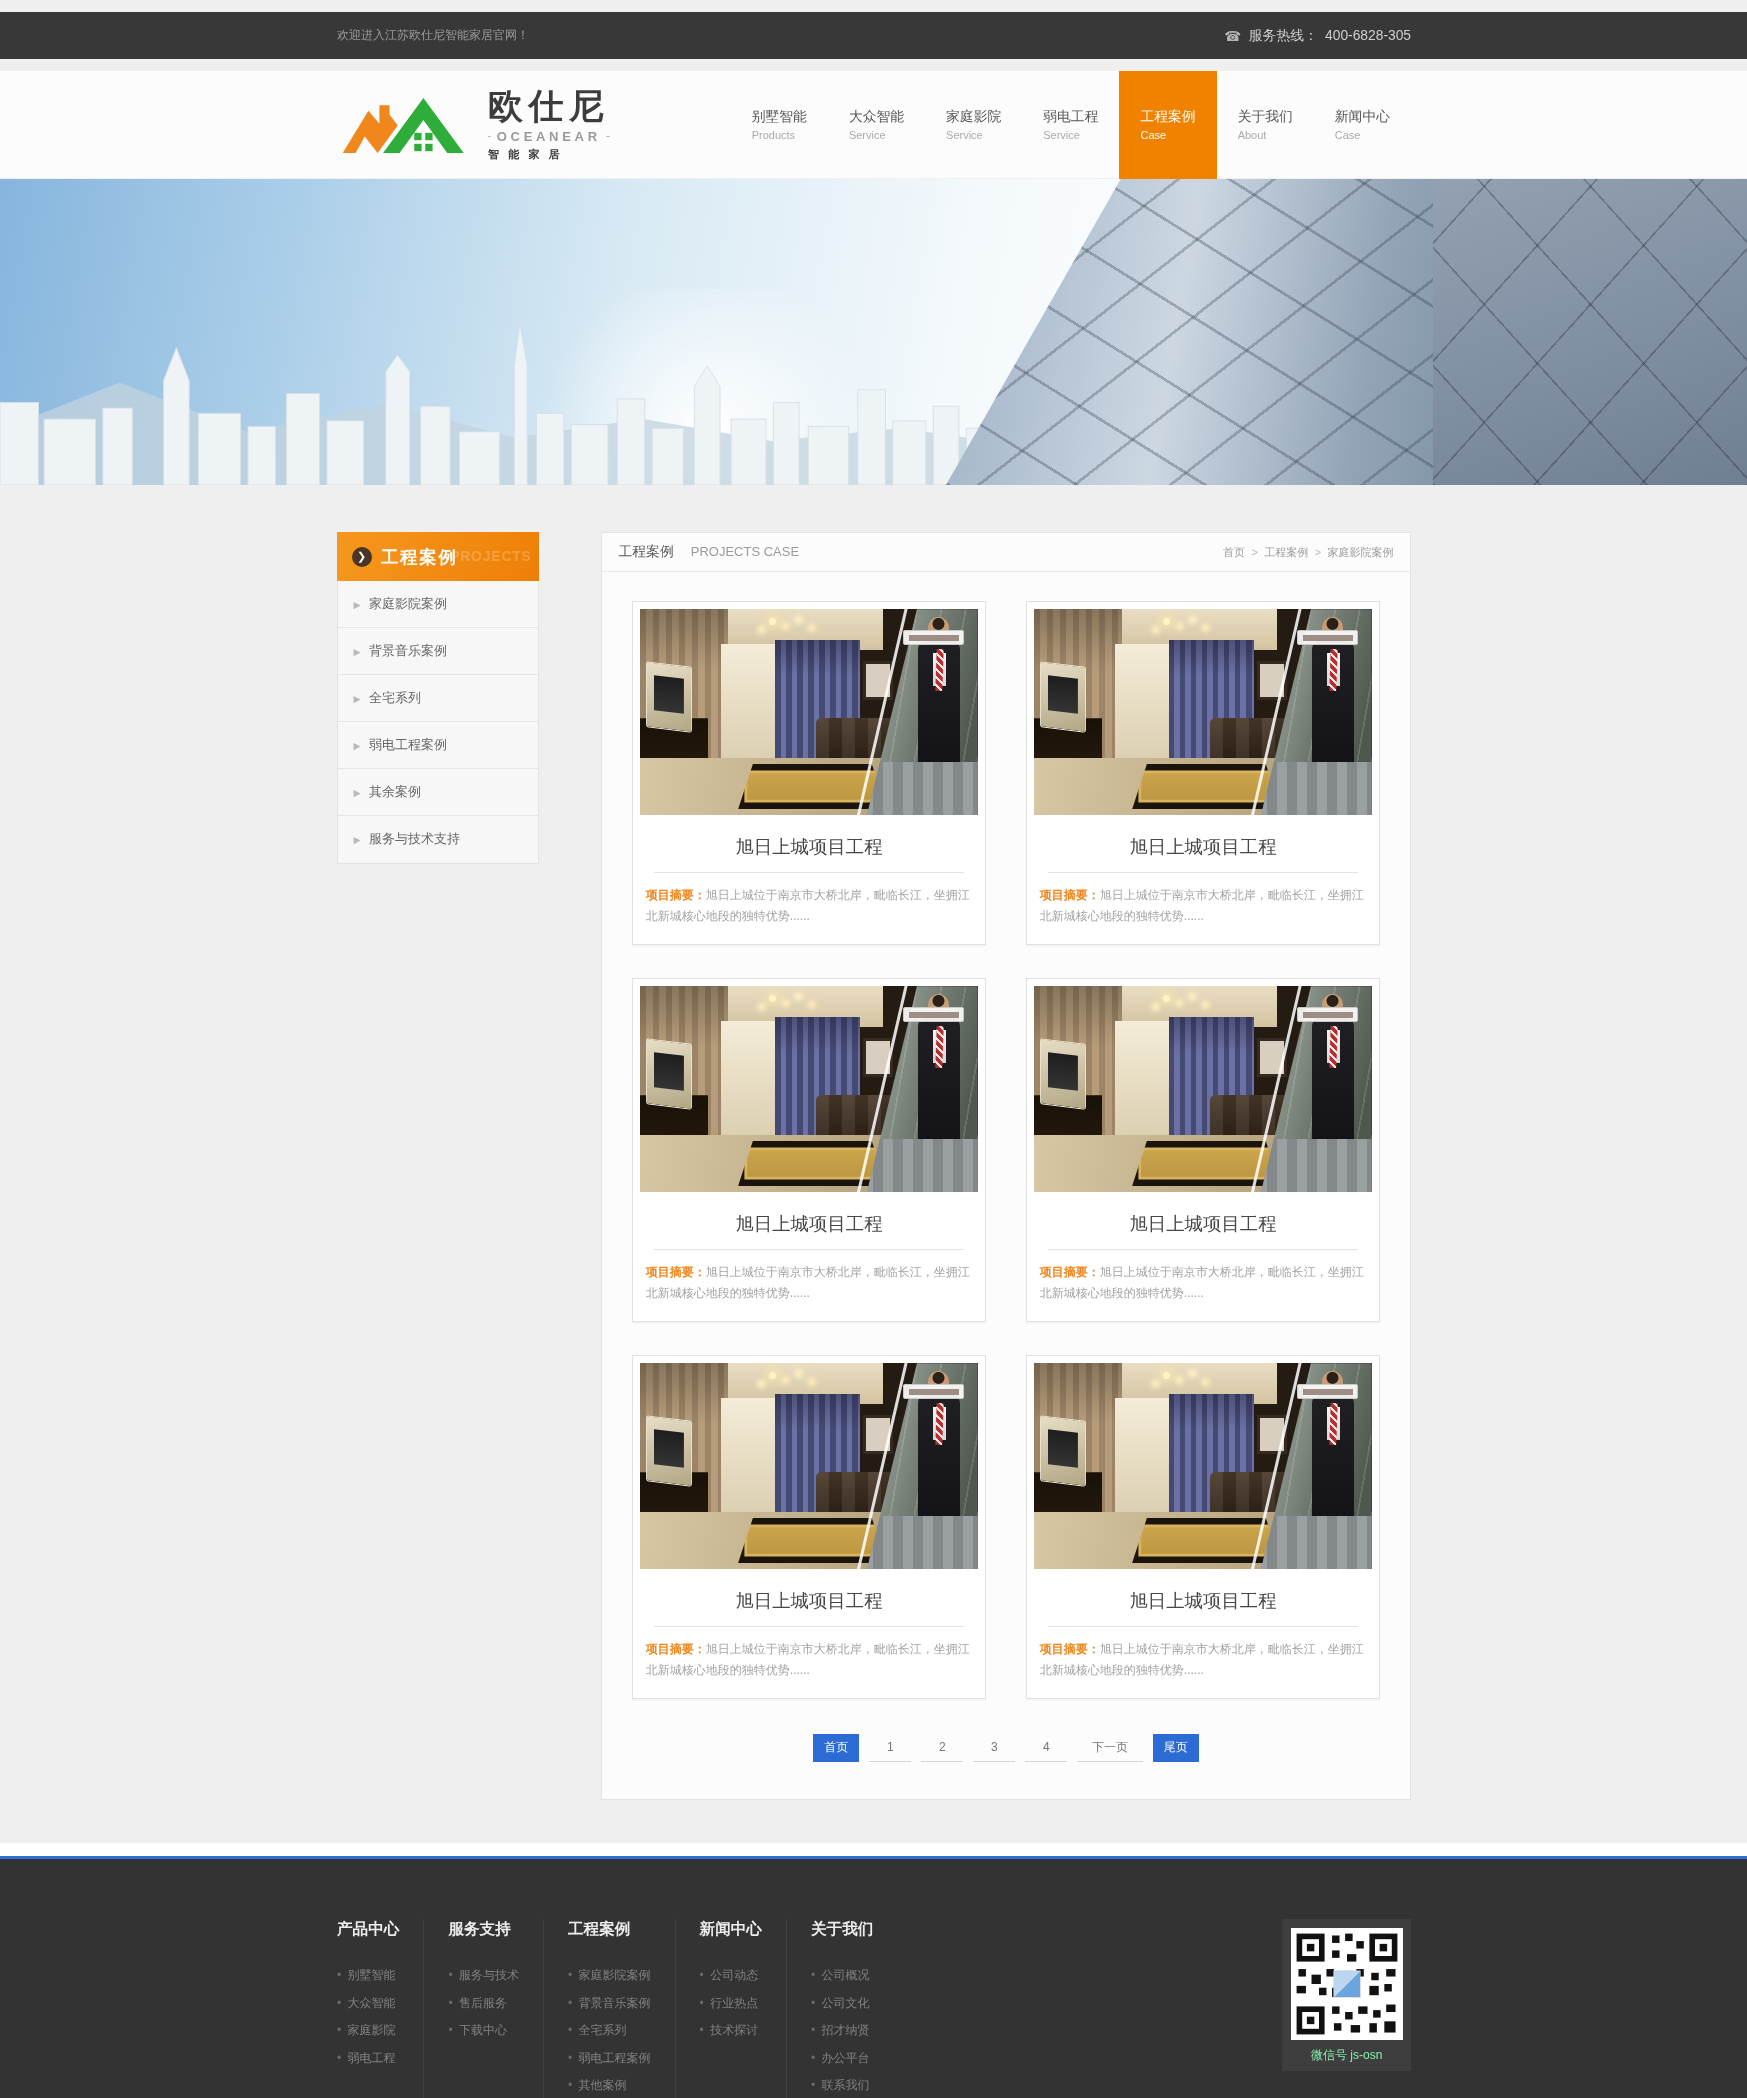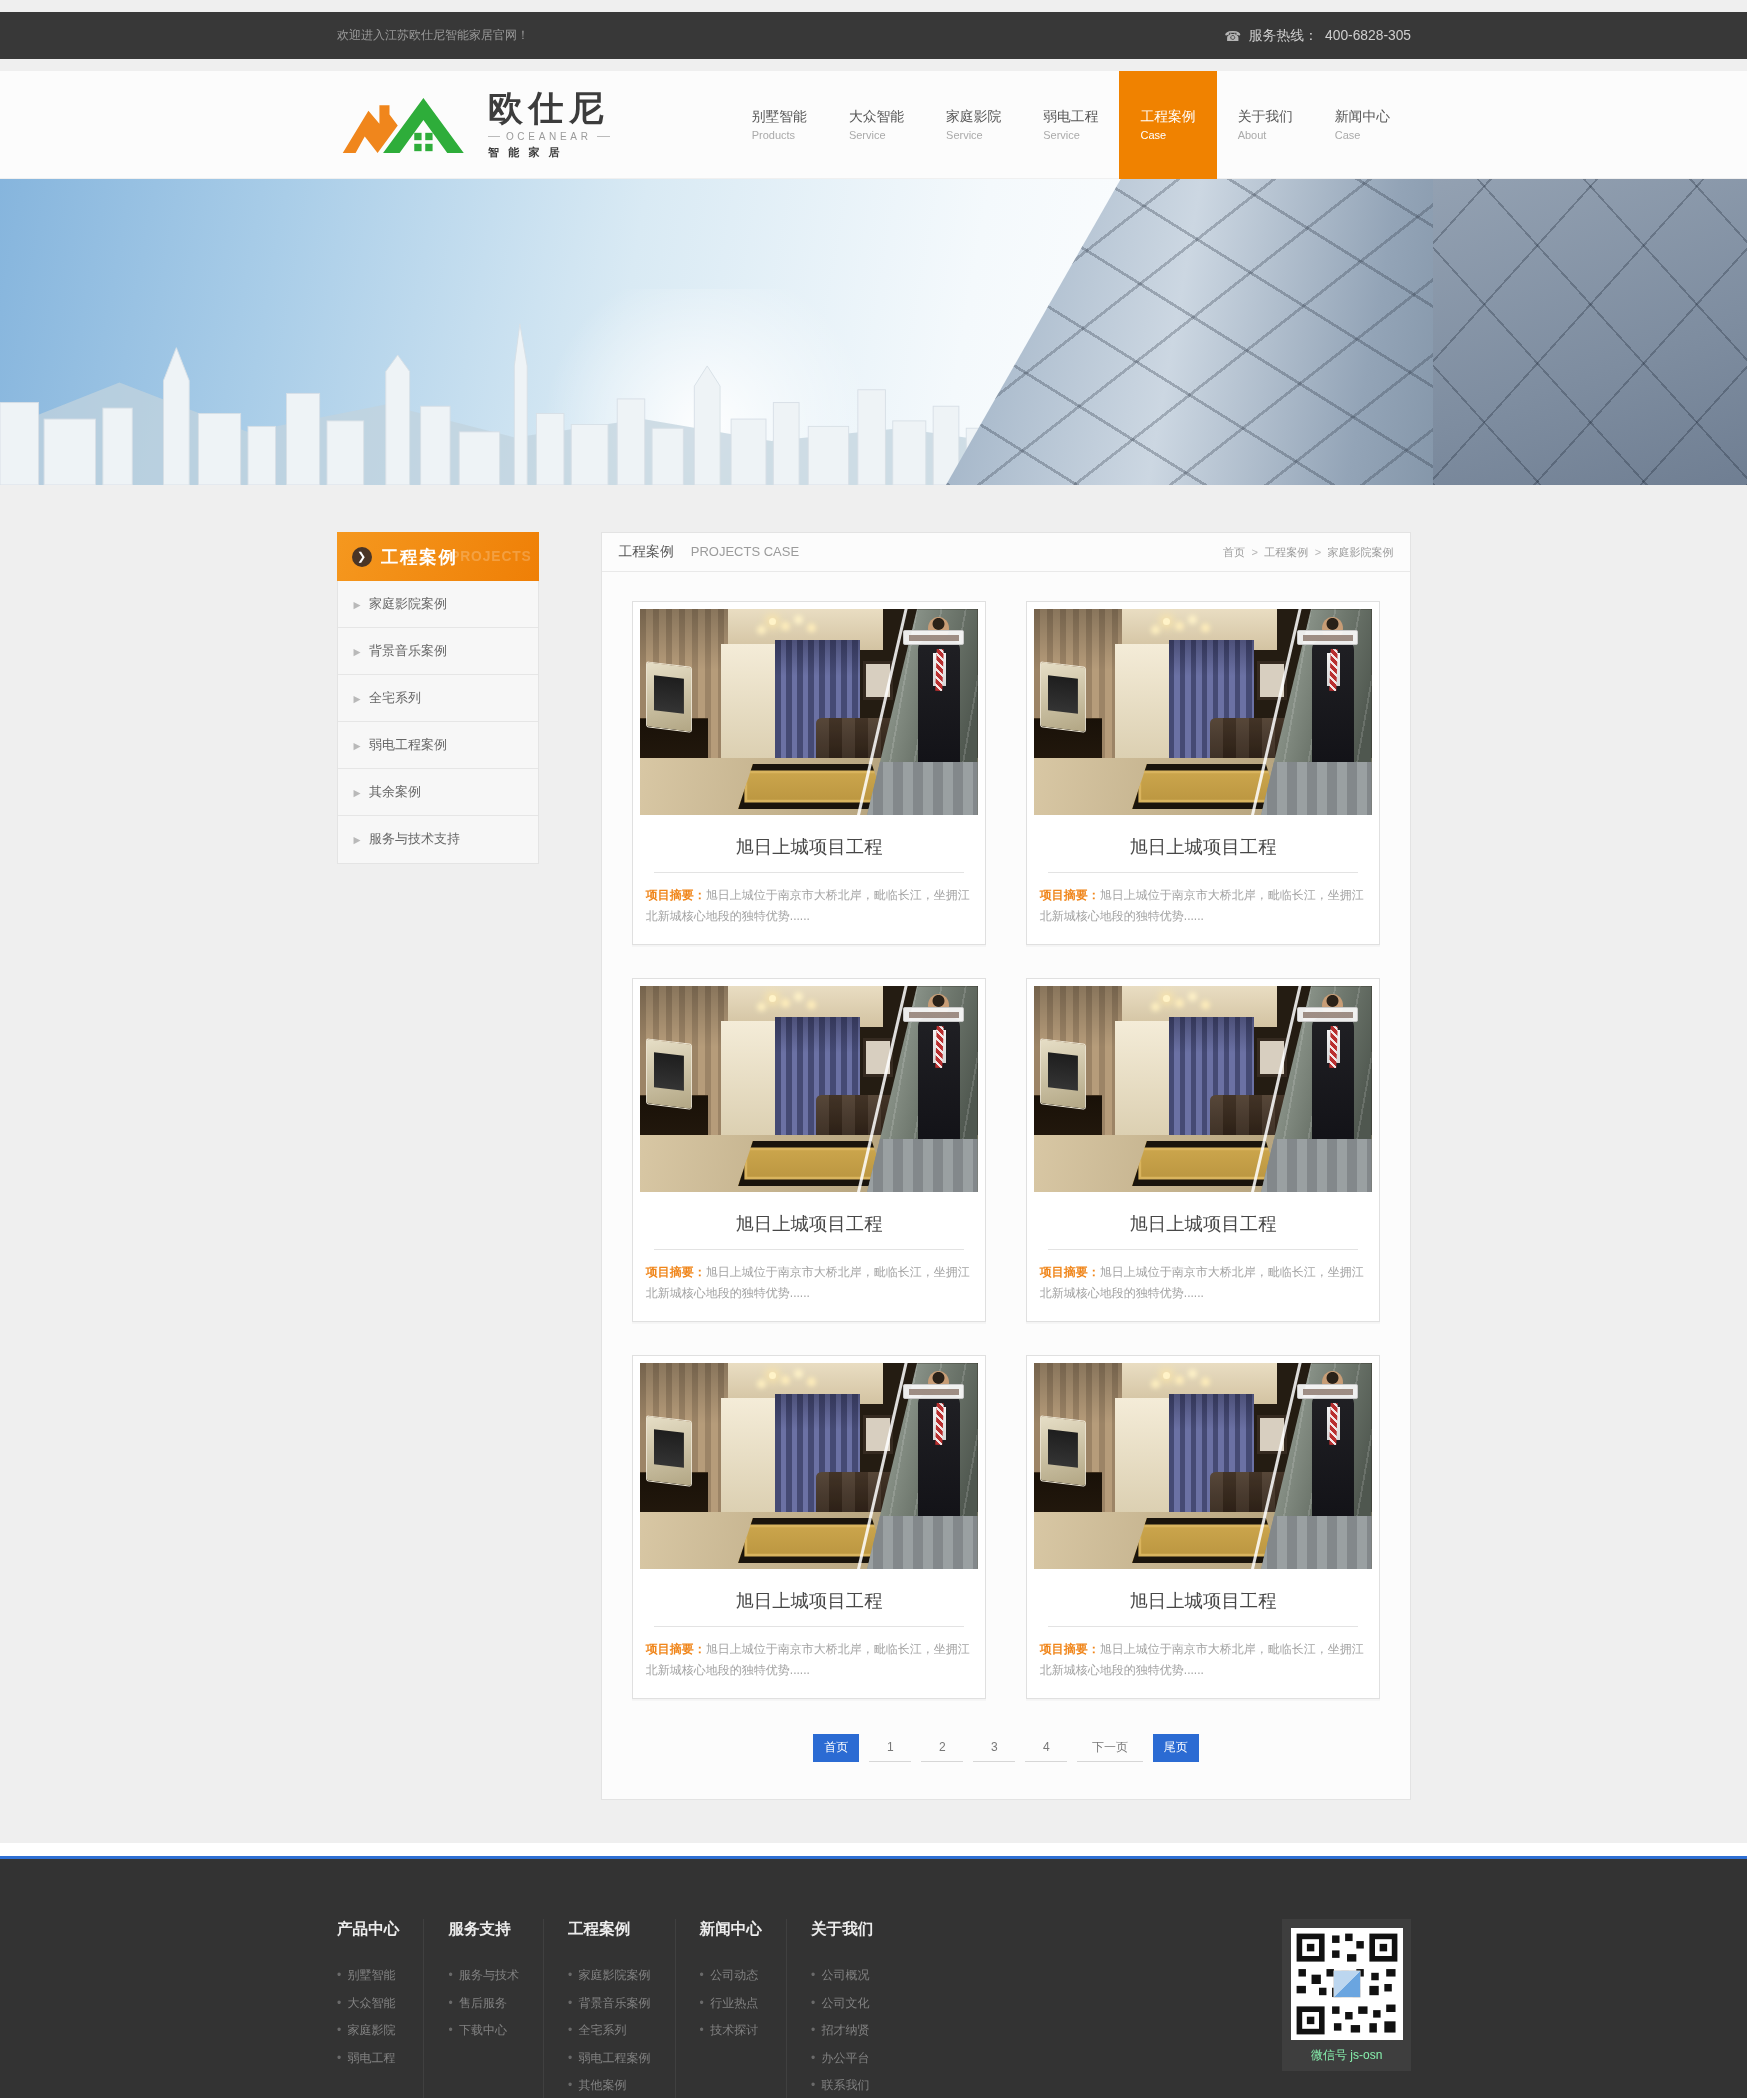--- a/index.html
+++ b/index.html
@@ -15,21 +15,21 @@
   .phone-ico { font-size:13.8px; color:#b5b5b5; }
 
   
   .header { background:#fcfcfc; height:108px; border-bottom:0.9px solid #f0f0f0; }
   .header .container { display:flex; justify-content:space-between; align-items:center; height:108px; }
   .logo { display:flex; align-items:center; gap:13px; }
   .logo-text { display:flex; flex-direction:column;justify-content:space-between; }
   .logo-cn { font-size:35px; font-weight:bold; color:#3c3c3c; letter-spacing:5.5px; line-height:1; }
   .logo-en { display:flex; align-items:center; gap:5.5px; margin-top:5.5px; }
   .logo-en i { flex:1; height:0.9px; background:#bbb; }
-  .logo-en span { font-size:10px; color:#9a9a9a; letter-spacing:3.7px; }
+  .logo-en span { font-size:13px; color:#9a9a9a; letter-spacing:3.7px;font-weight:bold; }
   .logo-sub { font-size:11px; color:#3c3c3c; letter-spacing:9.2px; margin-top:2.8px; font-weight:bold; }
 
   .nav { display:flex; height:108px; }
   .nav-item { padding:0 21px; display:flex; flex-direction:column; justify-content:center; cursor:pointer; }
   .nav-label { font-size:13.8px; color:#555; line-height:1.5; }
   .nav-sub { font-size:11px; color:#aaa; line-height:1.4; }
   .nav-item.active { background:#f08200; }
   .nav-item.active .nav-label, .nav-item.active .nav-sub { color:#fff; }
 
   

